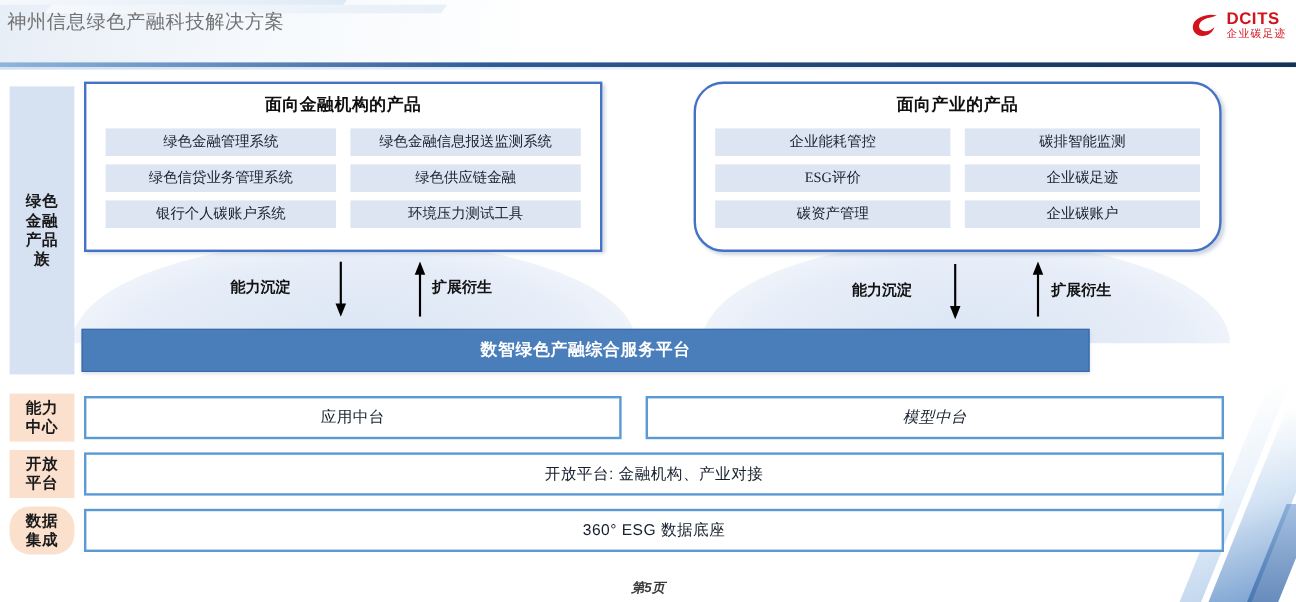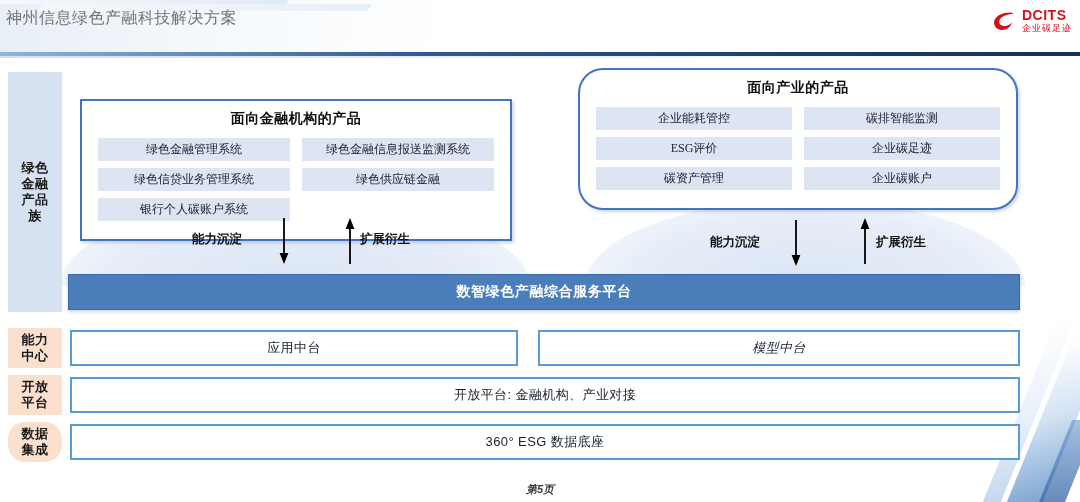--- a/index.html
+++ b/index.html
@@ -143,21 +143,21 @@
   .side-data    { top: 422px; height: 40px; border-radius: 17px; }
 
   
   .panel {
     position: absolute;
     background: #ffffff;
     border: 2px solid #4472c4;
     box-shadow: 2px 2px 3px rgba(120,140,170,.35);
     box-sizing: border-box;
   }
-  .panel-left  { left: 80px;  top: 68px; width: 432px; height: 142px; margin-top: 31px; }
+  .panel-left  { left: 70px;  top: 68px; width: 432px; height: 142px; }
   .panel-right { left: 578px; top: 68px; width: 440px; height: 142px; border-radius: 25px; }
   .panel-title {
     text-align: center;
     font-size: 14px;
     font-weight: bold;
     color: #0f0f0f;
     margin-top: 9px;
     letter-spacing: .5px;
   }
   .panel-grid {
@@ -190,21 +190,21 @@
   .arrow {
     position: absolute;
     width: 14px;
     height: 46px;
   }
 
   
   .platform-bar {
     position: absolute;
     left: 68px; top: 274px;
-    width: 952px; height: 36px;
+    width: 840px; height: 36px;
     background: #4a7ebb;
     border: 1px solid #3a6ba8;
     box-sizing: border-box;
     display: flex;
     align-items: center;
     justify-content: center;
     color: #ffffff;
     font-size: 14px;
     font-weight: bold;
     letter-spacing: .6px;
@@ -303,20 +303,21 @@
   </div>
 
   <div class="panel panel-left">
     <div class="panel-title">面向金融机构的产品</div>
     <div class="panel-grid">
       <div class="chip">绿色金融管理系统</div>
       <div class="chip">绿色金融信息报送监测系统</div>
       <div class="chip">绿色信贷业务管理系统</div>
       <div class="chip">绿色供应链金融</div>
       <div class="chip">银行个人碳账户系统</div>
+      <div class="chip">环境压力测试工具</div>
     </div>
   </div>
 
   <div class="panel panel-right">
     <div class="panel-title">面向产业的产品</div>
     <div class="panel-grid">
       <div class="chip">企业能耗管控</div>
       <div class="chip">碳排智能监测</div>
       <div class="chip">ESG评价</div>
       <div class="chip">企业碳足迹</div>

